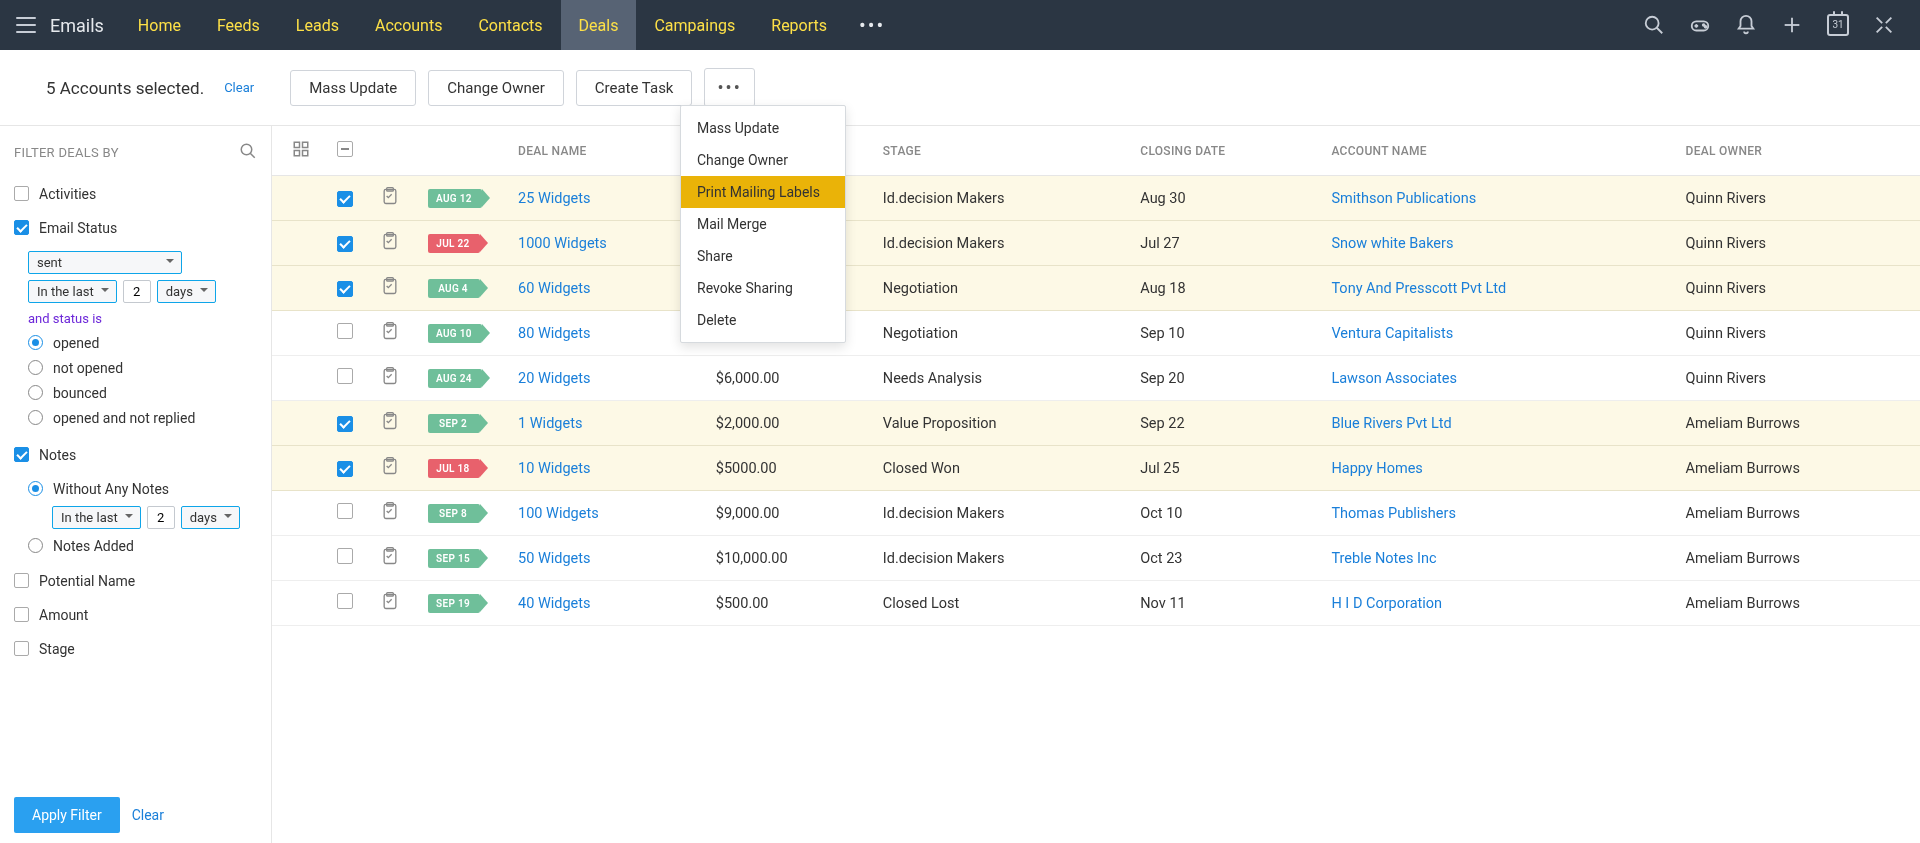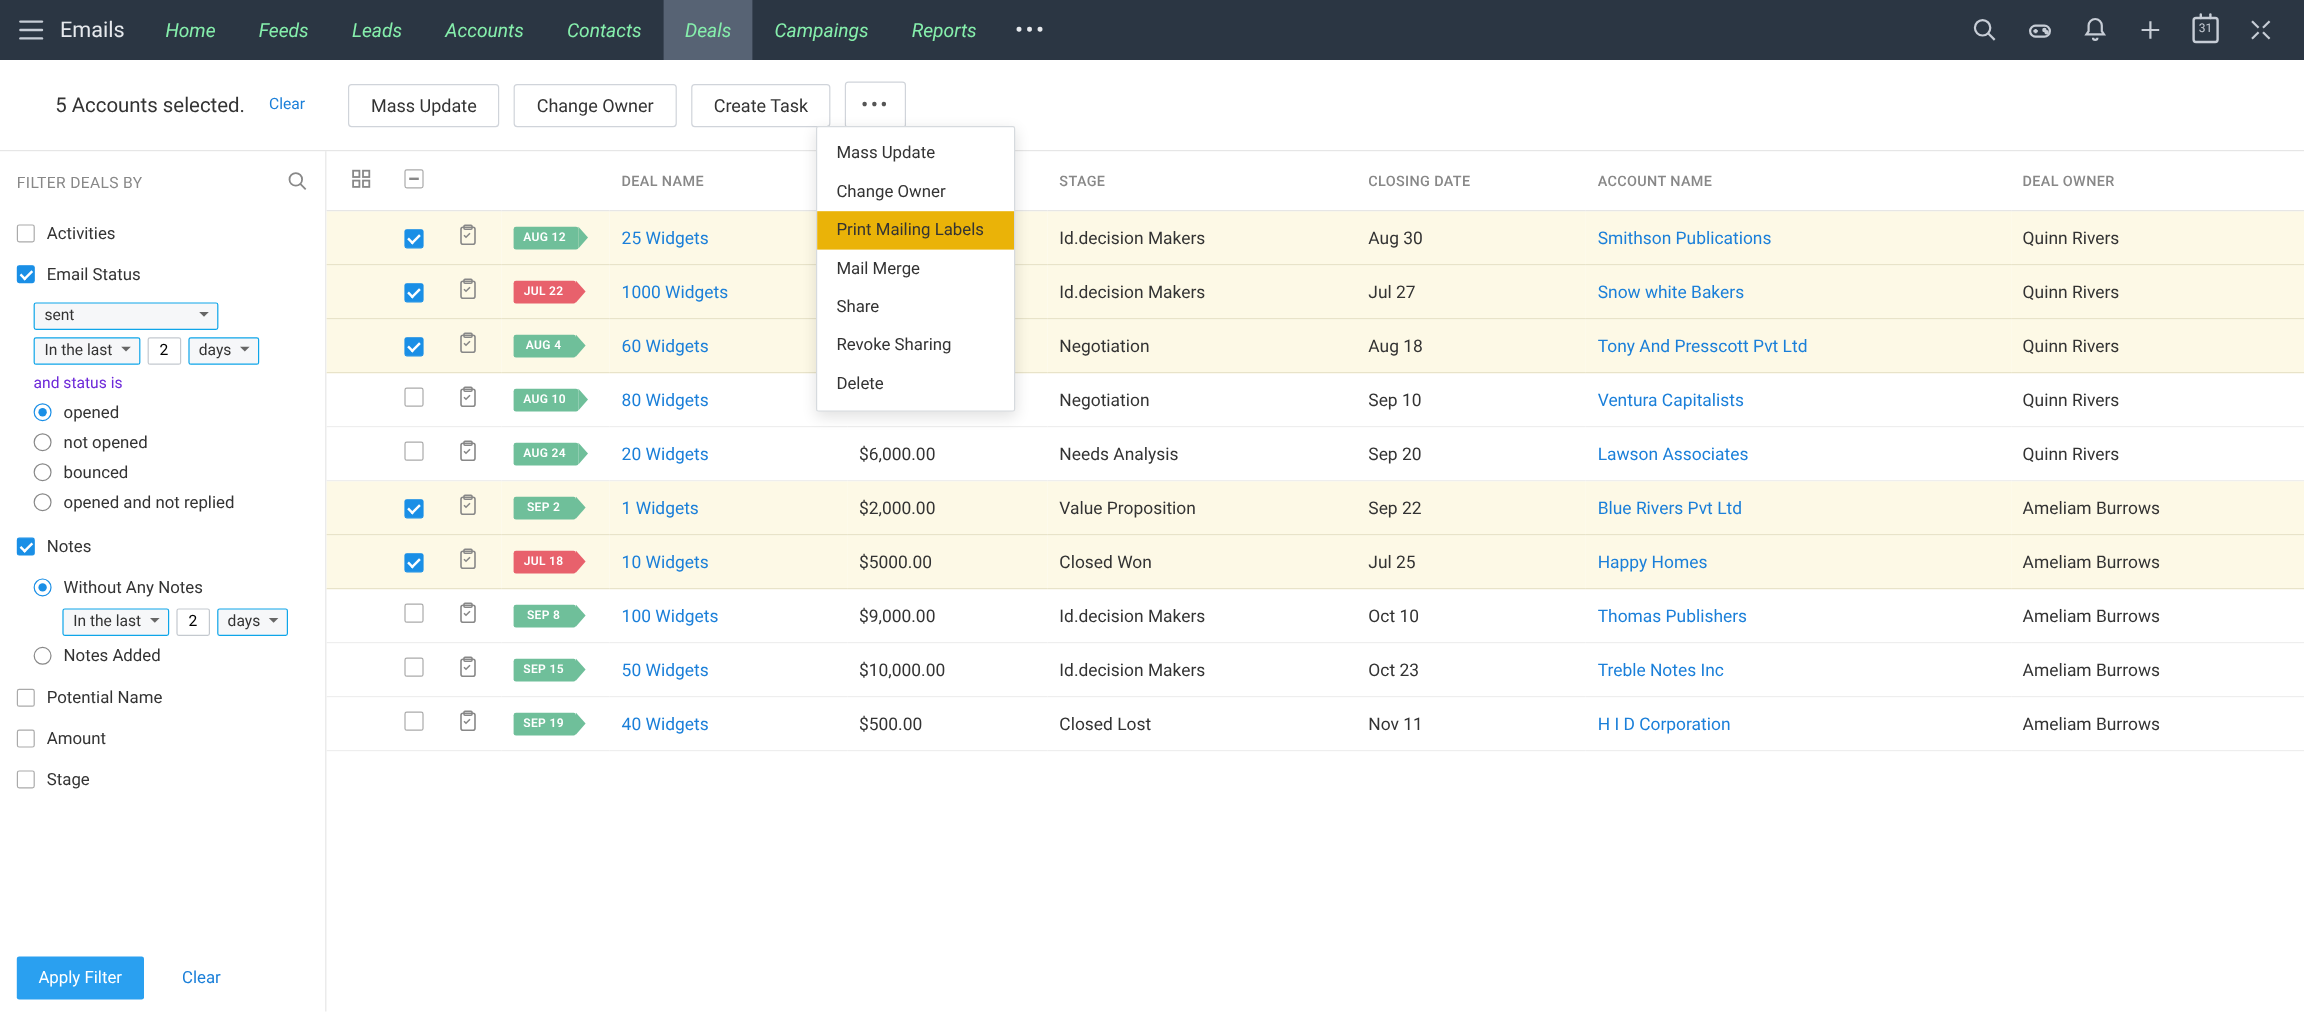--- a/index.html
+++ b/index.html
@@ -4,21 +4,21 @@
 <style>
 * { margin:0; padding:0; box-sizing:border-box; font-family:-apple-system,BlinkMacSystemFont,"Segoe UI",Roboto,Arial,sans-serif; }
 body { background:#fff; color:#333; font-size:14px; width:1920px; height:843px; overflow:hidden; position:relative; }
 
 
 .topnav { background:#2b3643; height:50px; display:flex; align-items:center; color:#e6e9ed; padding:0 10px; }
 .hamburger { width:20px; height:16px; display:flex; flex-direction:column; justify-content:space-between; margin:0 14px 0 6px; cursor:pointer; }
 .hamburger span { background:#c7cdd6; height:2px; width:100%; border-radius:1px; }
 .brand { font-size:18px; margin-right:16px; }
 .nav-tabs { display:flex; height:100%; }
-.nav-tab { padding:0 18px; display:flex; align-items:center; font-size:16px; cursor:pointer; color:#86efac;font-style:italic; }
+.nav-tab { padding:0 18px; display:flex; align-items:center; font-size:16px; cursor:pointer; color:#fde047; }
 .nav-tab.active { background:#576374; }
 .nav-more-dots { font-size:20px; letter-spacing:2px; padding:0 14px; display:flex; align-items:center; cursor:pointer; }
 .topnav-right { margin-left:auto; display:flex; align-items:center; gap:22px; padding-right:14px; }
 .topnav-right .ic { width:24px; height:24px; display:flex; align-items:center; justify-content:center; cursor:pointer; color:#c7cdd6; }
 .topnav-right svg { width:22px; height:22px; stroke:#c7cdd6; fill:none; stroke-width:2; }
 .cal-box { width:22px; height:22px; border:2px solid #c7cdd6; border-radius:3px; font-size:10px; line-height:18px; text-align:center; color:#c7cdd6; position:relative; }
 .cal-box::before, .cal-box::after { content:""; position:absolute; width:2px; height:5px; background:#c7cdd6; top:-5px; border-radius:1px; }
 .cal-box::before { left:4px; } .cal-box::after { right:4px; }
 
 
@@ -45,21 +45,21 @@
 .chk.on::after { content:""; width:4px; height:8px; border:solid #fff; border-width:0 2px 2px 0; transform:rotate(45deg); margin-top:-2px; }
 .radio { width:15px; height:15px; border:1px solid #888; border-radius:50%; margin-right:10px; display:inline-flex; align-items:center; justify-content:center; flex-shrink:0; }
 .radio.on { border-color:#1a8fe6; }
 .radio.on::after { content:""; width:7px; height:7px; background:#1a8fe6; border-radius:50%; }
 .sub { margin-left:0; padding-left:14px; }
 .sel { border:1px solid #0ea5e9; background:#f6f7f9; border-radius:2px; padding:3px 22px 3px 8px; font-size:13px; position:relative; display:inline-block; cursor:pointer; }
 .sel::after { content:""; position:absolute; right:7px; top:50%; transform:translateY(-50%); border:4px solid transparent; border-top-color:#666; }
 .num-inp { width:28px; border:1px solid #c4c9cf; border-radius:2px; padding:3px 4px; font-size:13px; text-align:center; }
 .small-label { font-size:13px; color:#6d28d9; margin:8px 0 6px 14px; }
 .radio-list { margin-left:14px; }
-.sidebar-footer { position:absolute; bottom:12px; left:14px; display:flex; align-items:center; gap:32px;justify-content:flex-end; }
+.sidebar-footer { position:absolute; bottom:12px; left:14px; display:flex; align-items:center; gap:12px;justify-content:flex-end; }
 .apply-btn { background:#2aa0f0; color:#fff; border:none; border-radius:2px; padding:10px 18px; font-size:14px; cursor:pointer; }
 .clear-link { color:#1a7fd9; font-size:14px; cursor:pointer; }
 
 
 .table-wrap { flex:1; overflow:auto; position:relative; }
 table { width:100%; border-collapse:collapse; }
 thead th { text-align:left; font-size:12px; color:#888; font-weight:500; padding:14px 10px; border-bottom:1px solid #e6e6e6; letter-spacing:.3px; }
 tbody td { padding:10px 10px; border-bottom:1px solid #eee; font-size:14.5px; vertical-align:middle; }
 tbody tr.selrow { background:#fdf9e6; }
 tbody tr.selrow td { border-bottom-color:#e8e3c9; }

